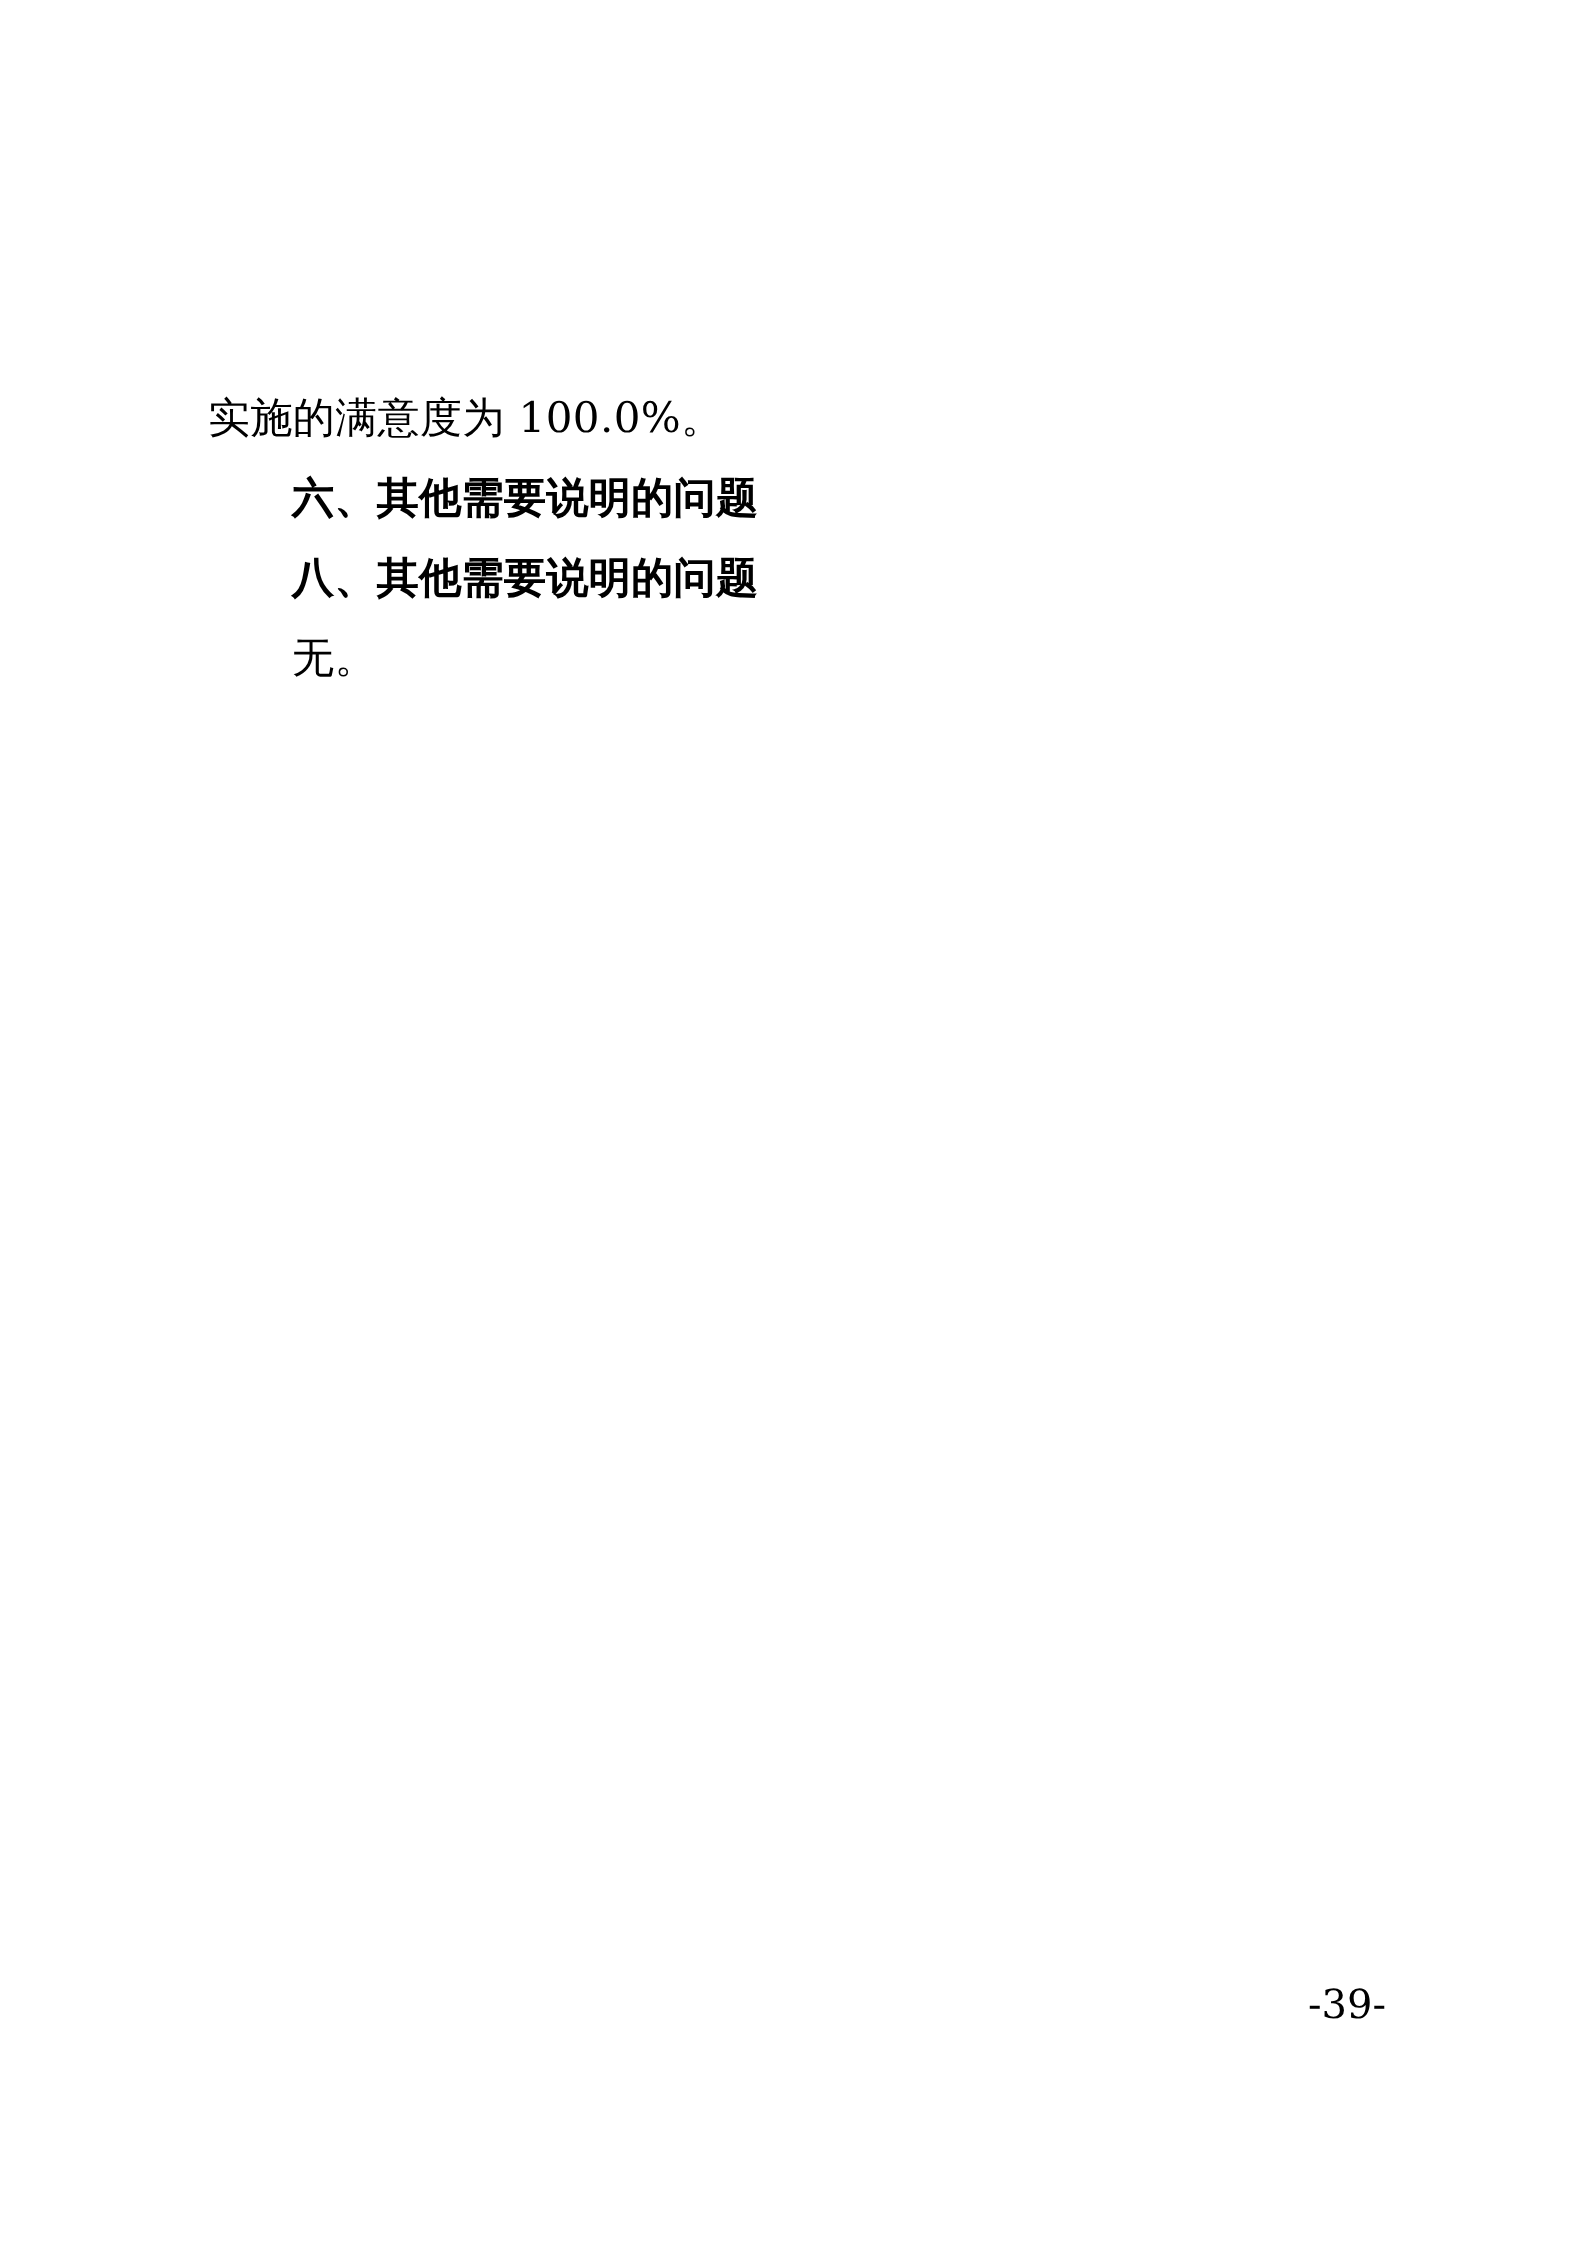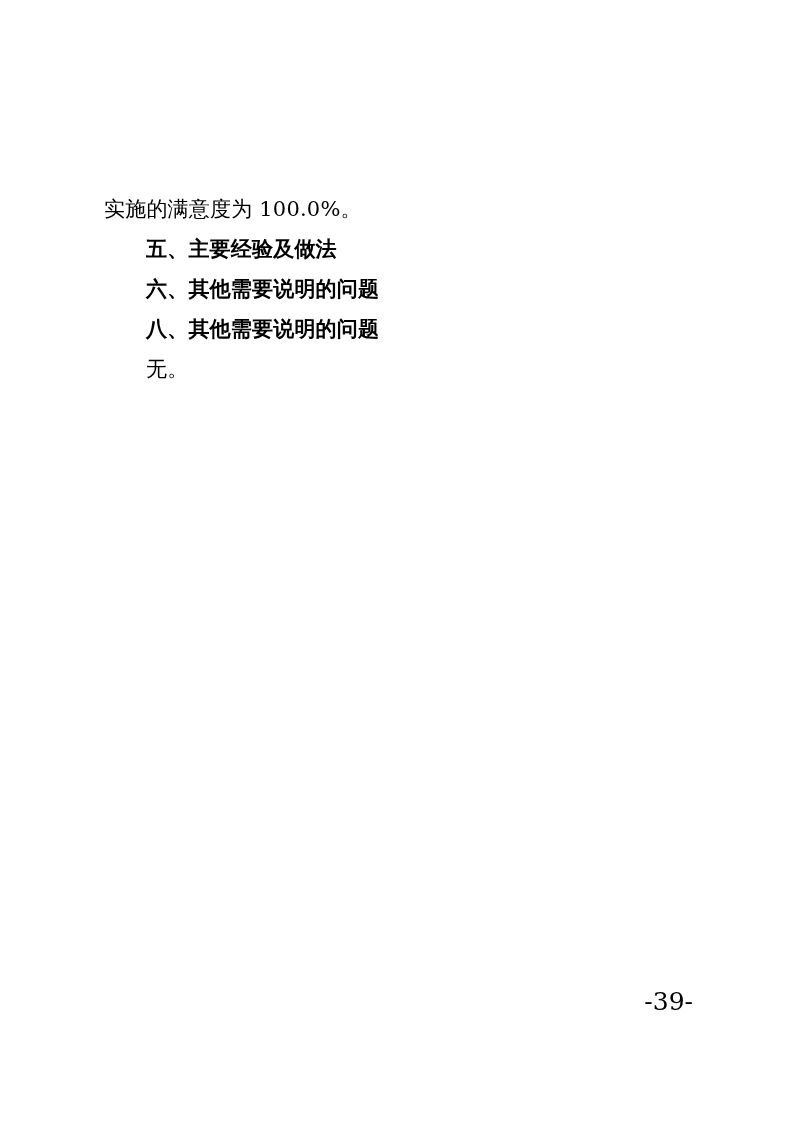--- a/index.html
+++ b/index.html
@@ -41,31 +41,30 @@
     line-height: 40px;
     text-indent: 2em;
     font-family: "DejaVu Sans", sans-serif;
     font-weight: bold;
     text-align: left;
   }
   .page-number {
     position: absolute;
     top: 991px;
     right: 101px;
-    font-size: 25px;
+    font-size: 20px;
     line-height: 22px;
     font-family: "DejaVu Serif", serif;
     color: #000000;
   }
 </style>
 </head>
 <body>
 
 <div class="page">
   <div class="content">
     <p class="para no-indent">实施的满意度为 100.0%。</p>
-    <h2 class="heading">五、主要经验及做法</h2>
     <h2 class="heading">六、其他需要说明的问题</h2>
     <h2 class="heading">八、其他需要说明的问题</h2>
     <p class="para">无。</p>
   </div>
   <div class="page-number">-39-</div>
 </div>
 
 </body></html>

